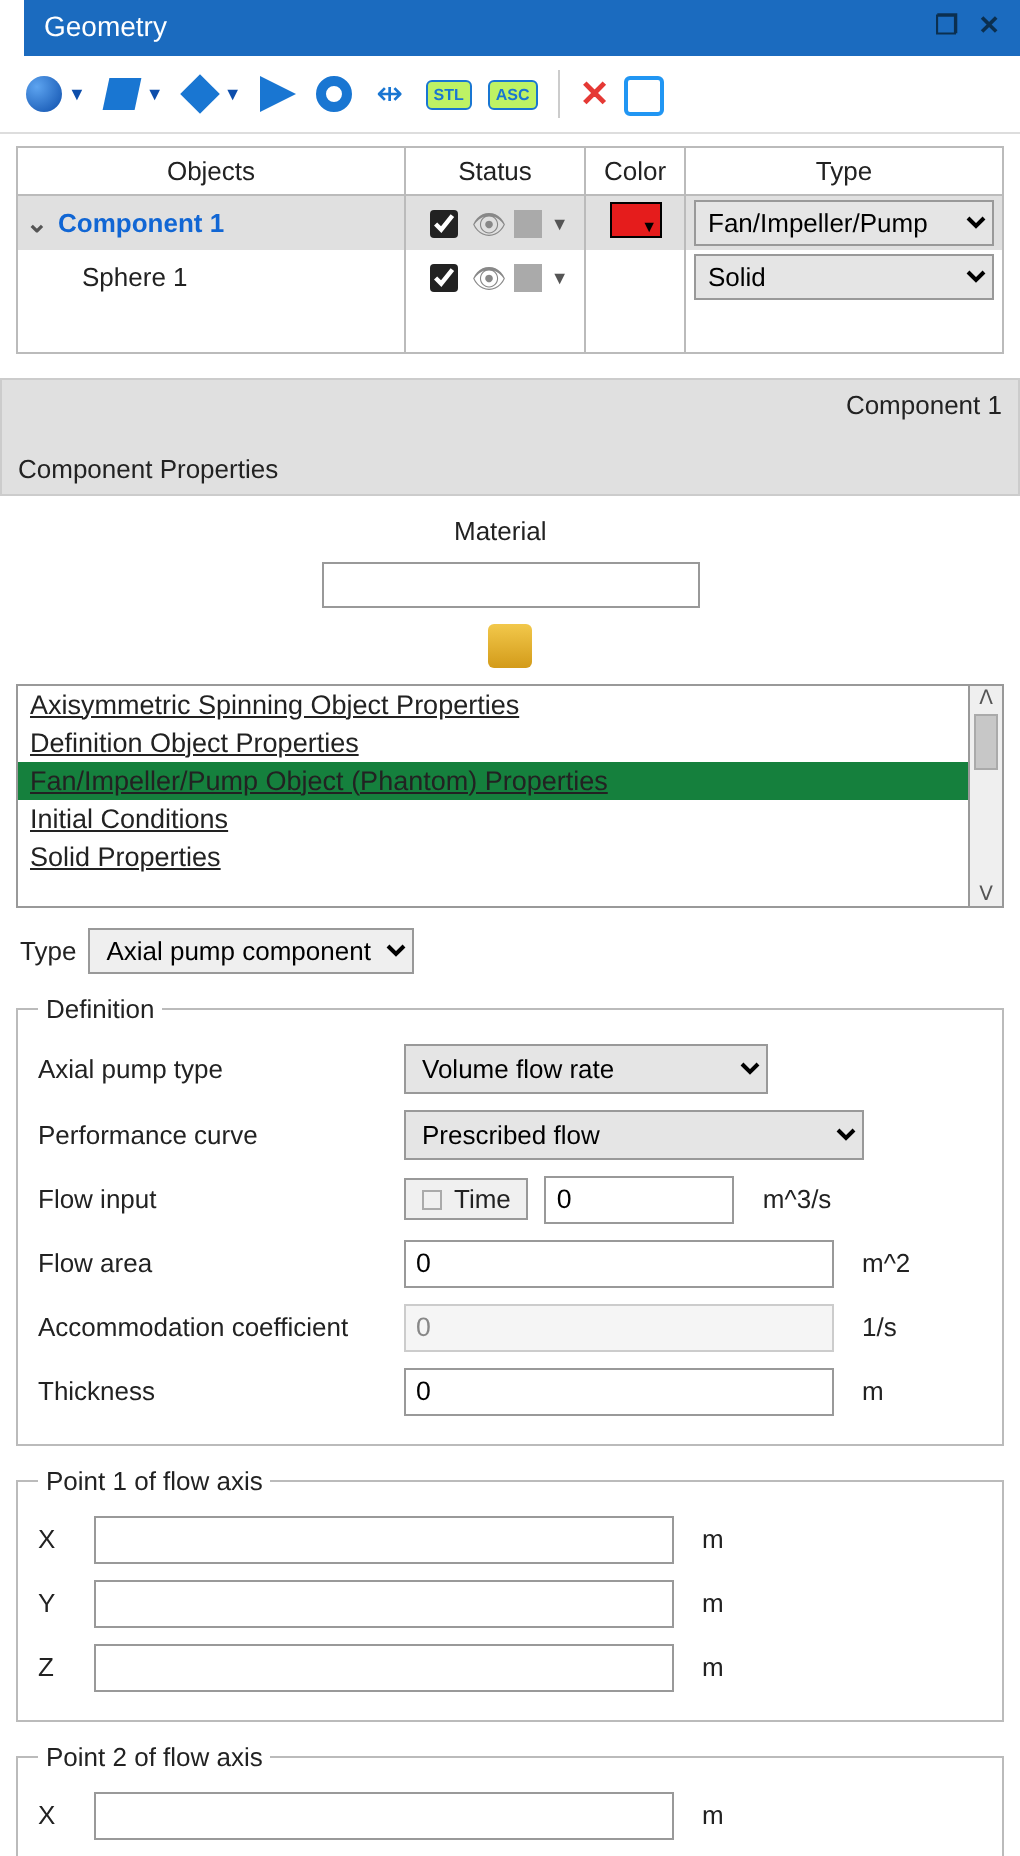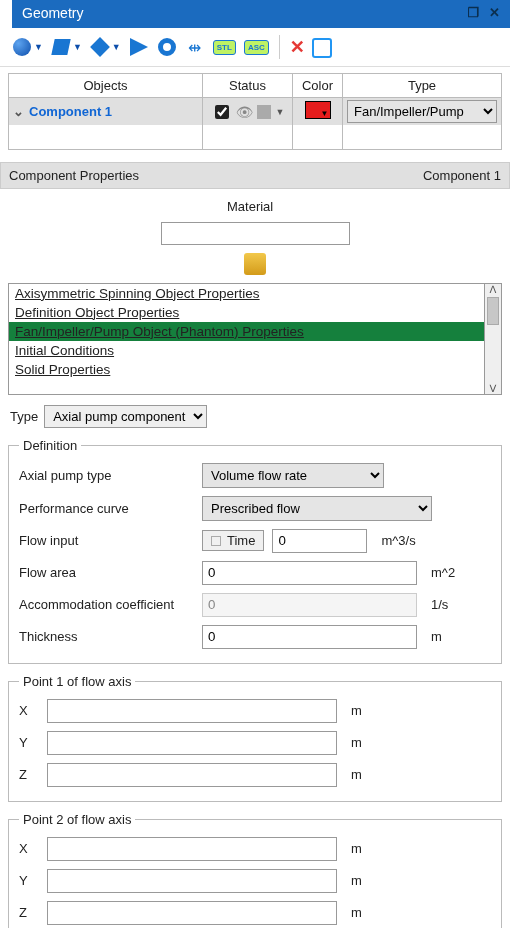--- a/index.html
+++ b/index.html
@@ -39,21 +39,21 @@
 .chk { width: 14px; height: 14px; accent-color:#222; }
 .eye { color: #888; font-size: 14px; }
 .cube-ic { width: 14px; height: 14px; background: #aaa; display:inline-block; }
 .dd-caret { color: #555; font-size: 9px; }
 .color-swatch { width: 26px; height: 18px; background: #e51c1c; border:1px solid #000; display:inline-block; position:relative; }
 .color-swatch::after{ content:'▼'; font-size:8px; position:absolute; right:1px; bottom:0px; color:#000; }
 .type-select { width: 100%; border: 1px solid #999; background: #e5e5e5; font-size: 13px; padding: 2px; }
 .tree-tbl tr.pad-row td{ height:24px; border-top:0; }
 
 .comp-prop-hdr { background: #e0e0e0; padding: 5px 8px; display: flex; margin: 6px 0; border:1px solid #ccc; }
-.comp-prop-hdr .l { flex: 1; }
+.comp-prop-hdr .l { flex: 1; margin-top: 32px; }
 
 .row { display: flex; align-items: center; padding: 4px 10px; gap: 8px; flex-direction: column; }
 .row .label { width: 170px; }
 .row .input { border: 1px solid #999; padding: 3px 5px; background:#fff; }
 
 .mat-row .input { flex: 1; height:24px; }
 .mat-btn { width: 22px; height: 22px; background: linear-gradient(#f2c84b, #d39b1a); border-radius: 3px; cursor: pointer; }
 
 .listbox-wrap{ margin:4px 8px; display:flex; }
 .listbox { border: 1px solid #999;  height: 112px; overflow: hidden; background: #fff; flex:1; }
@@ -156,20 +156,33 @@
             <div class="status-cell">
         <input type="checkbox" class="chk" checked="" style="">
         <span class="eye">👁</span>
         <span class="cube-ic"></span>
         <span class="dd-caret">▼</span>
       </div>
           </td>
       <td style="text-align:center"><span class="color-swatch"></span></td>
       <td><select class="type-select"><option>Fan/Impeller/Pump</option></select></td>
     </tr>
+    <tr>
+      <td style="padding-left:32px"><span>Sphere 1</span></td>
+      <td>
+            <div class="status-cell">
+        <input type="checkbox" class="chk" checked="" style="">
+        <span class="eye">👁</span>
+        <span class="cube-ic"></span>
+        <span class="dd-caret">▼</span>
+      </div>
+          </td>
+      <td></td>
+      <td><select class="type-select"><option>Solid</option></select></td>
+    </tr>
     <tr class="pad-row">
           <td></td>
           <td></td>
           <td></td>
           <td></td>
         </tr>
   </tbody>
 </table>
 </div>
 

